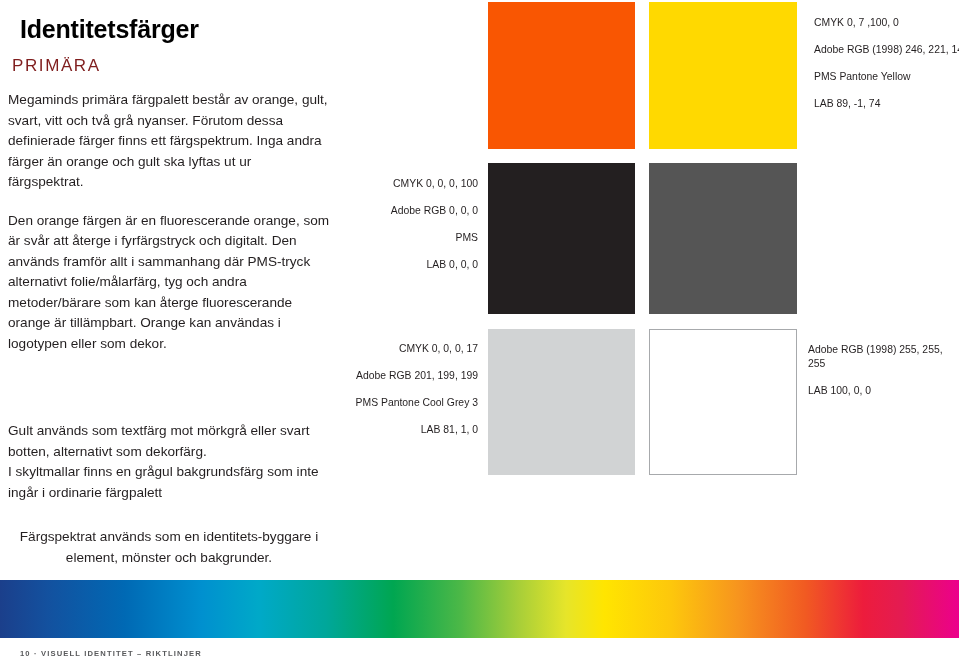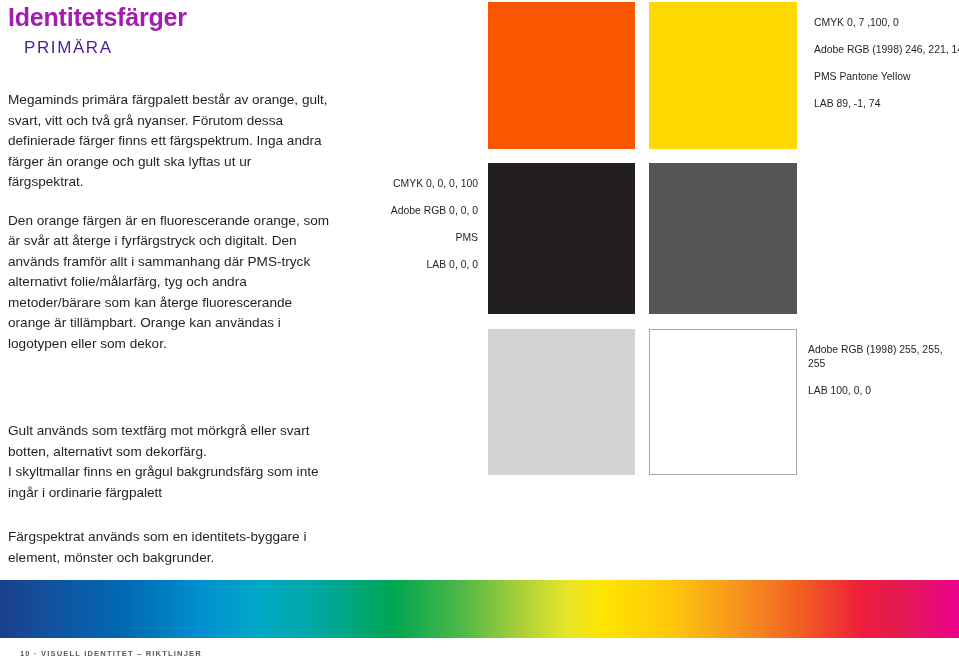--- a/index.html
+++ b/index.html
@@ -26,29 +26,29 @@
     position: absolute;
     left: 8px;
     top: 4px;
     width: 330px;
   }
   .main-title {
     font-size: 25px;
     font-weight: bold;
     letter-spacing: -0.2px;
     line-height: 1.1;
-    margin: 0;
-    color: #a21caf;
+    margin: 12px;
+    color: #000000;
   }
   .sub-title {
     font-size: 17px;
     font-weight: normal;
     letter-spacing: 1.6px;
-    margin: 6px 0 0 16px;
-    color: #4c1d95;
+    margin: 6px 0 0 4px;
+    color: #7f1d1d;
   }
 
   
   .body-col {
     position: absolute;
     left: 8px;
     top: 78px;
     width: 322px;
   }
   .para {
@@ -63,20 +63,21 @@
     position: absolute;
     left: 8px;
     top: 409px;
     width: 322px;
   }
   .body-col-3 {
     position: absolute;
     left: 8px;
     top: 515px;
     width: 322px;
+    text-align: center;
   }
 
   
   .spec {
     position: absolute;
     font-size: 10.4px;
     line-height: 13.4px;
     color: #231f20;
     white-space: pre-line;
   }
@@ -172,20 +173,26 @@
     <span class="spec-line">Adobe RGB 0, 0, 0</span>
     <span class="spec-line">PMS</span>
     <span class="spec-line">LAB 0, 0, 0</span>
   </div>
 
   <div class="swatch" style="left:488px; top:163px; width:147px; height:151px; background:#231f20;"></div>
 
   <div class="swatch" style="left:649px; top:163px; width:148px; height:151px; background:#555555;"></div>
 
 
+  <div class="spec right-align" style="left:330px; top:329px; width:148px;">
+    <span class="spec-line">CMYK 0, 0, 0, 17</span>
+    <span class="spec-line">Adobe RGB 201, 199, 199</span>
+    <span class="spec-line">PMS Pantone Cool Grey 3</span>
+    <span class="spec-line">LAB 81, 1, 0</span>
+  </div>
 
   <div class="swatch" style="left:488px; top:329px; width:147px; height:146px; background:#d1d3d4;"></div>
 
   <div class="swatch bordered" style="left:649px; top:329px; width:148px; height:146px; background:#ffffff;"></div>
 
   <div class="spec left-align" style="left:808px; top:330px; width:150px;">
     <span class="spec-line">Adobe RGB (1998) 255, 255, 255</span>
     <span class="spec-line">LAB 100, 0, 0</span>
   </div>
 

